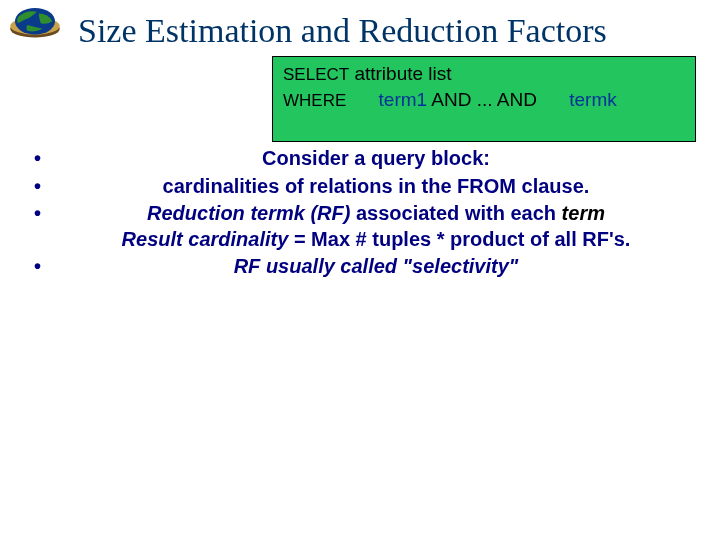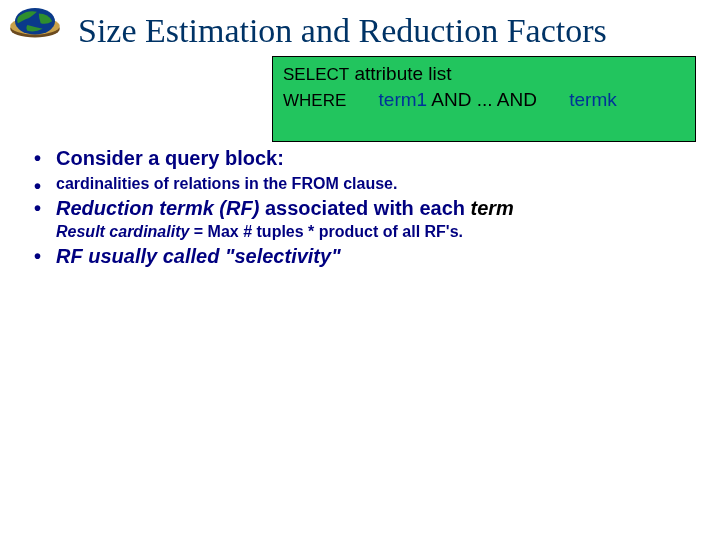--- a/index.html
+++ b/index.html
@@ -56,34 +56,35 @@
     margin-left: 8px;
   }
   .bullets > li {
     position: relative;
     padding-left: 24px;
     font-size: 20px;
     font-weight: 700;
     color: #000080;
     line-height: 1.28;
     margin-bottom: 2px;
+    text-align: center;
   }
   .bullets > li::before {
     content: "•";
     position: absolute;
     left: 2px;
     top: 0;
     color: #000080;
     font-size: 20px;
   }
   .ital { font-style: italic; }
   .term-em { font-style: italic; color: #000000; }
   .sub {
     display: block;
-    font-size: 16px;
+    font-size: 20px;
     font-weight: 700;
     color: #000080;
     line-height: 1.28;
   }
 </style>
 </head>
 <body>
 
 <div class="slide">
 

